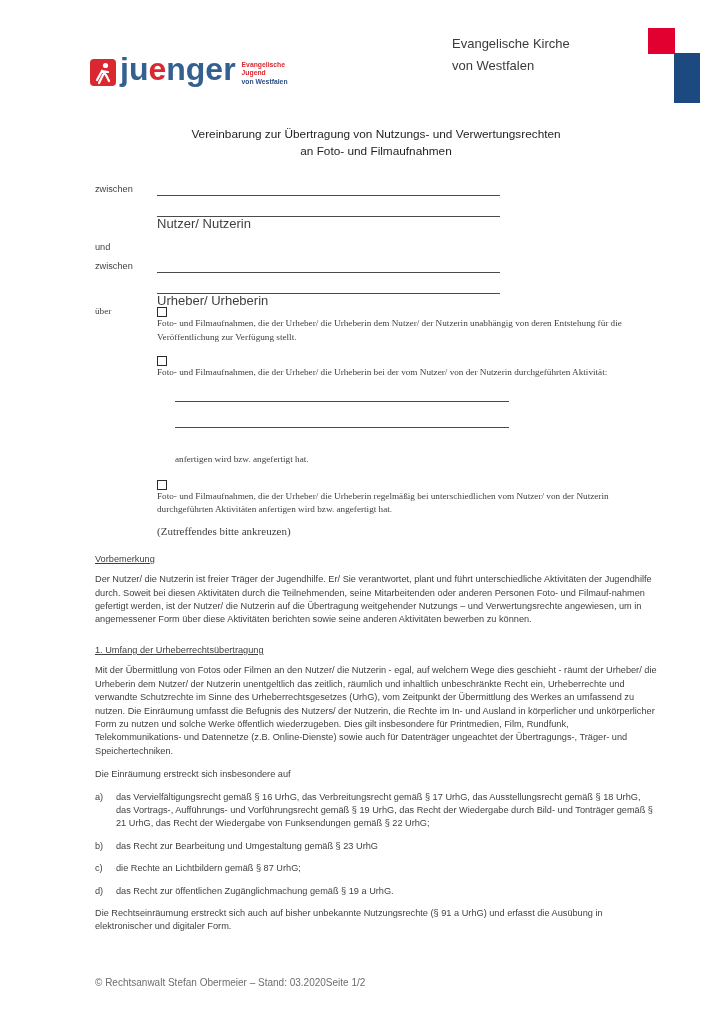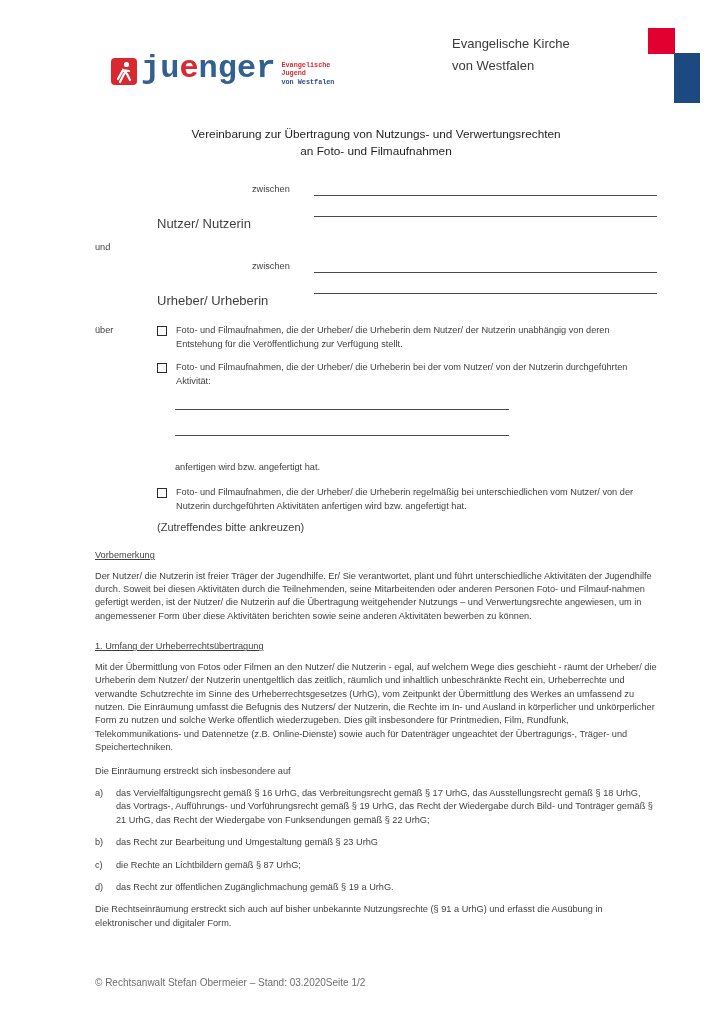--- a/index.html
+++ b/index.html
@@ -1,47 +1,47 @@
 <!DOCTYPE html>
 <html><head>
 <meta charset="utf-8">
 <style>
   html,body{margin:0;padding:0;background:#ffffff;}
   .page{
     position:relative;width:724px;height:1024px;background:#ffffff;overflow:hidden;
     font-family:"Liberation Sans",sans-serif;color:#3f3f3f;
   }
   
-  .juenger{position:absolute;left:111px;top:52px;display:flex;align-items:center;font-family:Liberation Mono, monospace;}
+  .juenger{position:absolute;left:90px;top:52px;display:flex;align-items:flex-end;}
   .juenger-icon{width:26px;height:27px;margin-top:4px;flex:none;}
   .juenger-word{font-size:32px;font-weight:bold;line-height:34px;color:#33608f;margin-left:4px;letter-spacing:0;}
   .juenger-word .red{color:#d9282f;}
   .juenger-tag{margin-left:6px;margin-top:9px;font-size:6.8px;line-height:8.4px;font-weight:bold;}
   .tag-red{color:#d9282f;}
   .tag-blue{color:#2d4f86;}
   .ekvw-text{position:absolute;left:452px;top:33px;font-size:13px;line-height:21.5px;color:#3a3a3a;}
   .ekvw-red{position:absolute;left:648px;top:28px;width:27px;height:26px;background:#e20030;}
   .ekvw-blue{position:absolute;left:674px;top:53px;width:26px;height:50px;background:#1c4a80;}
   
   .content{position:absolute;left:95px;top:126px;width:562px;font-size:9.2px;line-height:13.4px;}
   .doc-title{text-align:center;font-weight:normal;color:#1f1f1f;font-size:11.8px;line-height:16.5px;margin:0 0 0 0;}
   
   .party-block{margin-top:23px;}
-  .prow{display:flex;align-items:flex-end;justify-content:flex-end;}
+  .prow{display:flex;align-items:flex-end;}
   .plabel{width:62px;flex:none;}
   .fill-line{border-bottom:1px solid #4a4a4a;height:13px;width:343px;flex:none;}
   .caption{font-size:13px;line-height:9px;margin-left:62px;margin-top:2px;color:#3f3f3f;}
   .mt7{margin-top:7px;}
   .mt6{margin-top:13px;}
   .mt5{margin-top:5px;}
   
-  .scope-block{display:flex;margin-top:19px;}
+  .scope-block{display:flex;font-family:Liberation Serif, serif;}
   .scope-label{width:62px;flex:none;}
   .scope-options{flex:1;}
-  .option{display:flex;margin-bottom:10px;}
+  .option{display:flex;margin-bottom:10px;flex-direction:column;}
   .checkbox{width:8px;height:8px;border:1.3px solid #2a2a2a;background:#fff;flex:none;margin:2px 9px 0 0;}
   .option-text{flex:1;}
   .activity-lines{margin:21px 0 0 18px;}
   .fill-line.wide{width:334px;height:0;margin-bottom:25px;}
   .suffix{margin:8px 0 12px 18px;}
   .note{font-size:11px;line-height:9px;margin-top:3px;}
   
   .heading{text-decoration:underline;margin:17px 0 7px 0;}
   .para{margin:0;}
   .list-intro{margin:10px 0 9px 0;}

